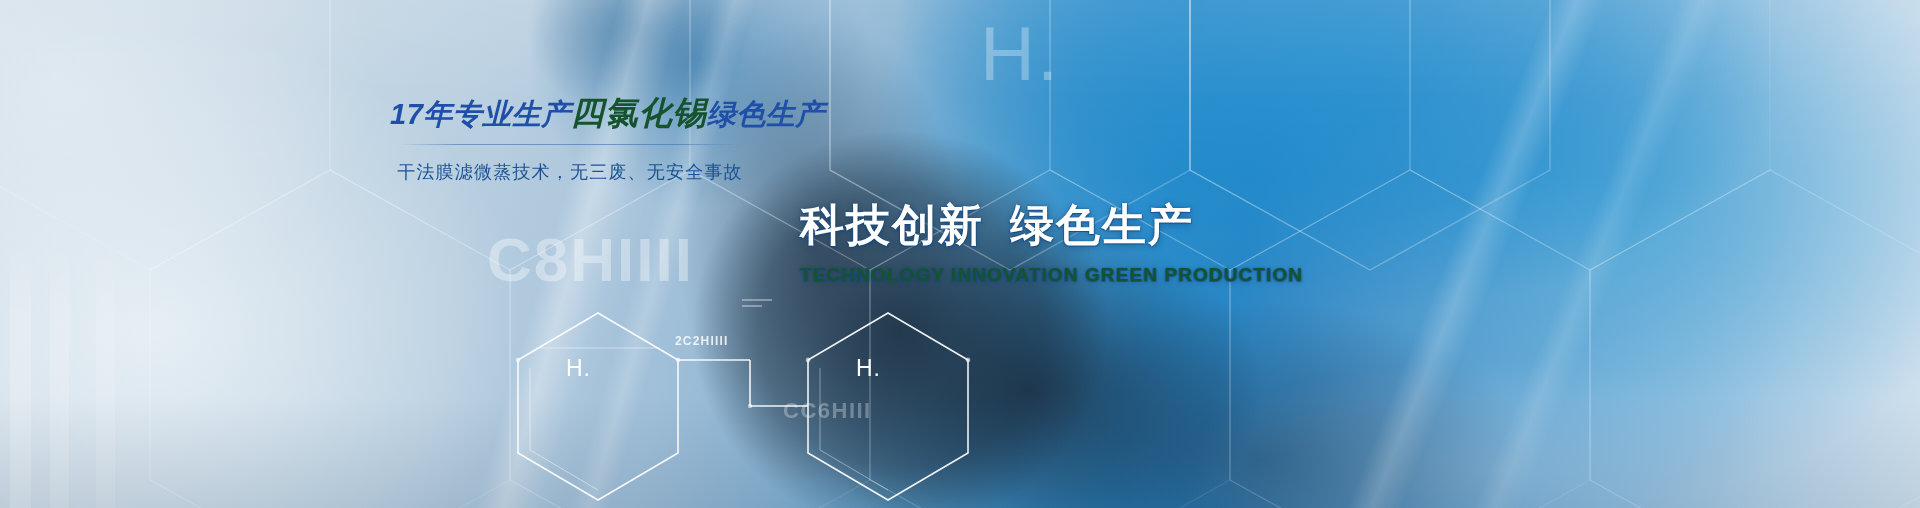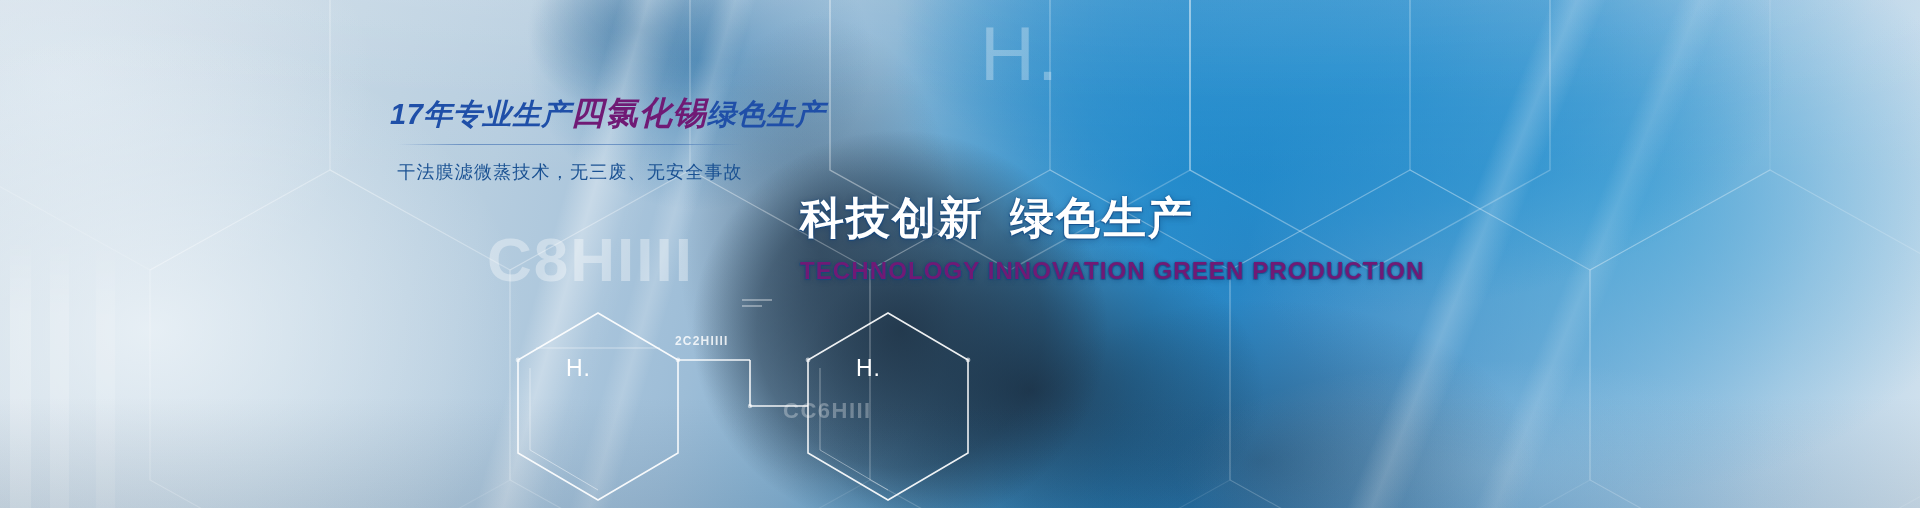--- a/index.html
+++ b/index.html
@@ -83,47 +83,47 @@
   #left-copy{
     position:absolute; left:390px; top:96px; width:360px;
     text-align:center;
   }
   .headline{
     font-size:29px; font-weight:700; font-style:italic;
     letter-spacing:.5px; line-height:1; white-space:nowrap;
     color:#1f4fa8;
     margin:0;
   }
-  .headline .hl-accent{ color:#701a75; font-size:33px; letter-spacing:1px; }
+  .headline .hl-accent{ color:#14532d; font-size:33px; letter-spacing:1px; }
   .divider{
     margin:15px auto 0; height:1px; width:345px;
     background:linear-gradient(90deg,rgba(62,110,178,0) 0%,rgba(62,110,178,.60) 18%,rgba(62,110,178,.60) 82%,rgba(62,110,178,0) 100%);
   }
   .subline{
     margin:15px 0 0; font-size:18px; font-weight:400;
     color:#1b5293; letter-spacing:1.2px; white-space:nowrap;
   }
 
   
   #right-copy{
-    position:absolute; left:800px; top:192px; width:385px;
+    position:absolute; left:800px; top:199px; width:385px;
     text-align:right;
   }
   .slogan{
     margin:0; font-size:44px; font-weight:700; color:#ffffff;
     letter-spacing:2px; white-space:nowrap; line-height:1.18;
     text-shadow:
        0 0 2px rgba(18,72,132,.75),
        1px 1px 0 rgba(18,72,132,.45),
       -1px 1px 0 rgba(18,72,132,.45),
        0 2px 7px rgba(12,52,100,.45);
   }
   .slogan .gap{ display:inline-block; width:26px; }
   .slogan-en{
-    margin:13px 0 0; font-size:24px; font-weight:700; color:#701a75;
+    margin:13px 0 0; font-size:19px; font-weight:700; color:#14532d;
     letter-spacing:1.1px; white-space:nowrap;
     text-shadow:
        0 0 2px rgba(18,72,132,.70),
        1px 1px 0 rgba(18,72,132,.40),
       -1px 1px 0 rgba(18,72,132,.40),
        0 2px 5px rgba(12,52,100,.35);
   }
 
   
   .ghost{

